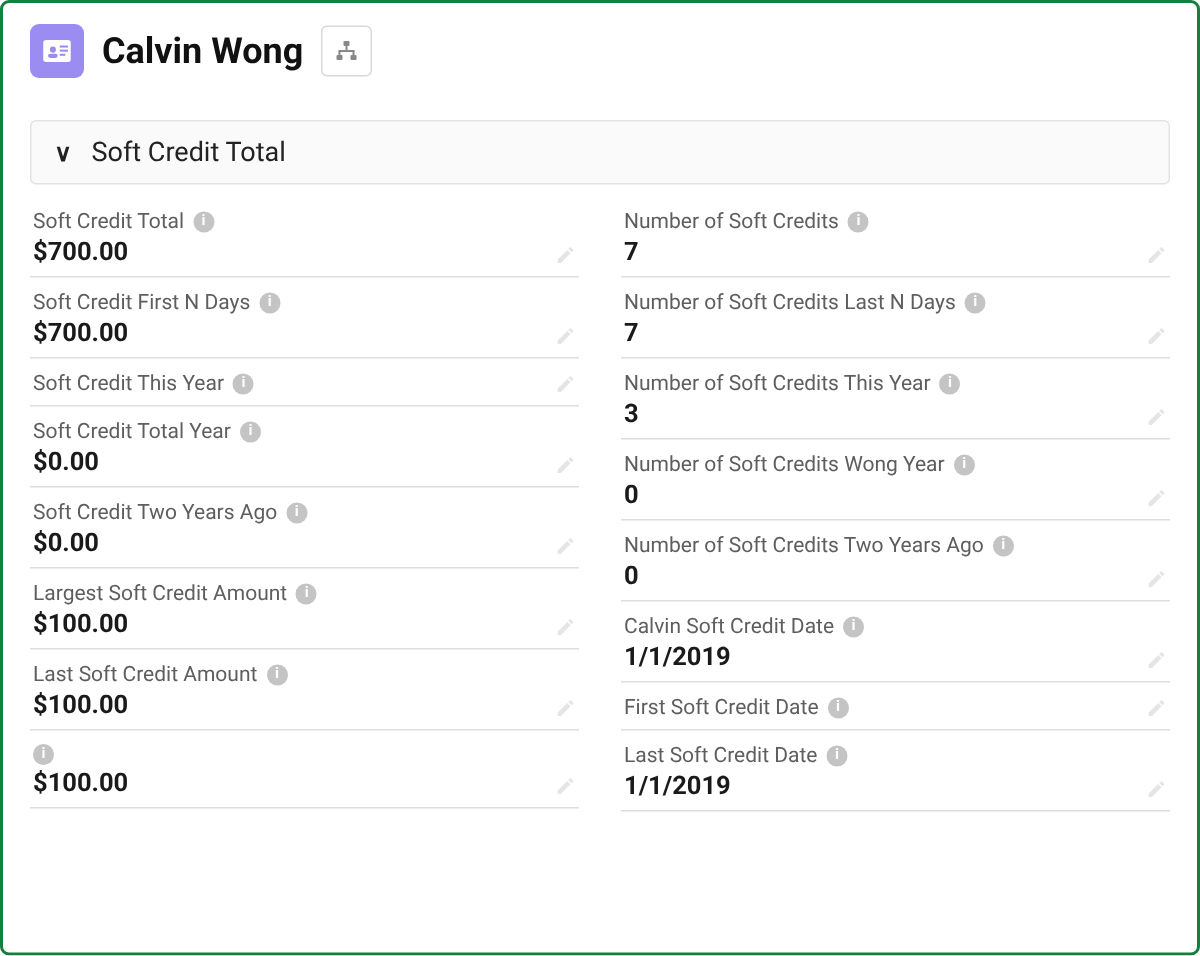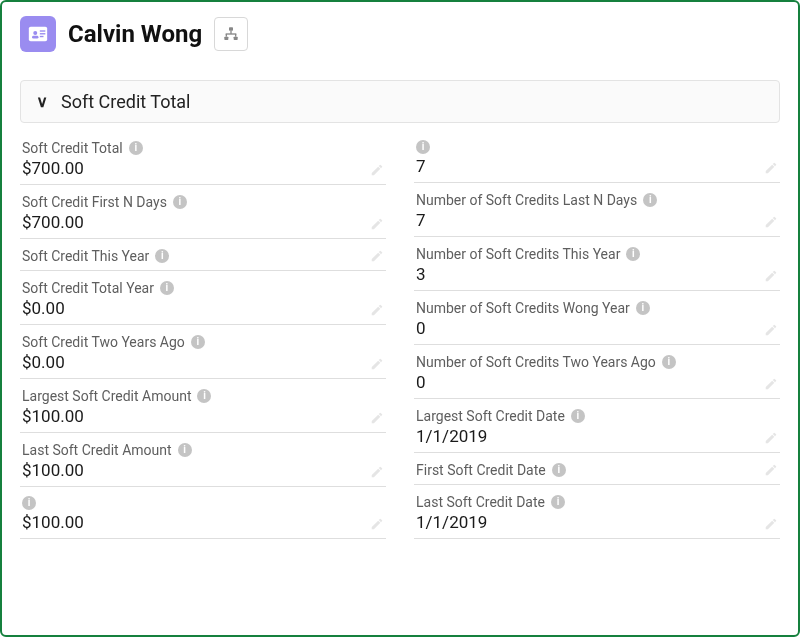--- a/index.html
+++ b/index.html
@@ -98,20 +98,21 @@
     display: inline-flex;
     align-items: center;
     justify-content: center;
     line-height: 1;
     cursor: pointer;
   }
   .field-value {
     font-size: 17px;
     color: #1a1a1a;
     margin-top: 2px;
+    font-weight: bold;
   }
   .edit-icon {
     position: absolute;
     right: 2px;
     bottom: 8px;
     width: 14px;
     height: 14px;
     opacity: 0.25;
     cursor: pointer;
   }
@@ -229,20 +230,21 @@
           </div>
           <div class="field-value">$100.00</div>
           <span class="edit-icon"><svg viewBox="0 0 24 24">
               <path d="M3 17.25V21h3.75l11-11-3.75-3.75-11 11zM20.7 7.04a1 1 0 0 0 0-1.41l-2.34-2.34a1 1 0 0 0-1.41 0l-1.83 1.83 3.75 3.75 1.83-1.83z"></path>
             </svg></span>
         </div>
       </div>
     <div class="col" id="right-col">
         <div class="field">
           <div class="field-label-row">
+            <span class="field-label">Number of Soft Credits</span>
             <span class="info-icon">i</span>
           </div>
           <div class="field-value">7</div>
           <span class="edit-icon"><svg viewBox="0 0 24 24">
               <path d="M3 17.25V21h3.75l11-11-3.75-3.75-11 11zM20.7 7.04a1 1 0 0 0 0-1.41l-2.34-2.34a1 1 0 0 0-1.41 0l-1.83 1.83 3.75 3.75 1.83-1.83z"></path>
             </svg></span>
         </div>
         <div class="field">
           <div class="field-label-row">
             <span class="field-label">Number of Soft Credits Last N Days</span>
@@ -278,21 +280,21 @@
             <span class="field-label">Number of Soft Credits Two Years Ago</span>
             <span class="info-icon">i</span>
           </div>
           <div class="field-value">0</div>
           <span class="edit-icon"><svg viewBox="0 0 24 24">
               <path d="M3 17.25V21h3.75l11-11-3.75-3.75-11 11zM20.7 7.04a1 1 0 0 0 0-1.41l-2.34-2.34a1 1 0 0 0-1.41 0l-1.83 1.83 3.75 3.75 1.83-1.83z"></path>
             </svg></span>
         </div>
         <div class="field">
           <div class="field-label-row">
-            <span class="field-label">Largest Soft Credit Date</span>
+            <span class="field-label">Calvin Soft Credit Date</span>
             <span class="info-icon">i</span>
           </div>
           <div class="field-value">1/1/2019</div>
           <span class="edit-icon"><svg viewBox="0 0 24 24">
               <path d="M3 17.25V21h3.75l11-11-3.75-3.75-11 11zM20.7 7.04a1 1 0 0 0 0-1.41l-2.34-2.34a1 1 0 0 0-1.41 0l-1.83 1.83 3.75 3.75 1.83-1.83z"></path>
             </svg></span>
         </div>
         <div class="field">
           <div class="field-label-row">
             <span class="field-label">First Soft Credit Date</span>

